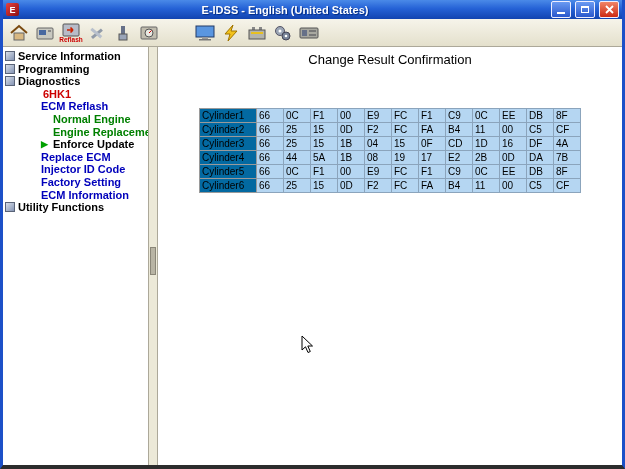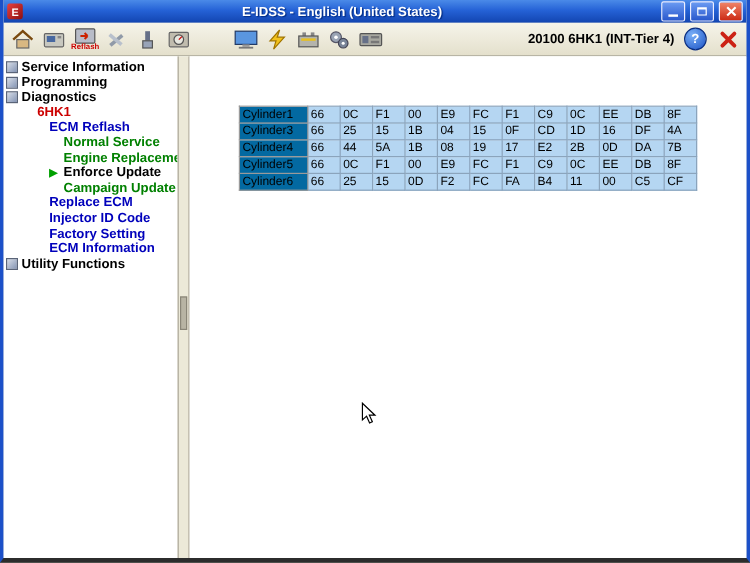--- a/index.html
+++ b/index.html
@@ -33,21 +33,21 @@
   .vehicle-code{font-size:11px;font-weight:bold;color:#000;}
   .help-btn{width:17px;height:17px;border-radius:50%;background:radial-gradient(circle at 35% 30%,#7ab0f8,#1a52c4);
     border:1px solid #0a2e80;color:#fff;font-size:11px;font-weight:bold;display:flex;
     align-items:center;justify-content:center;}
   .exit-btn{width:20px;height:18px;display:flex;align-items:center;justify-content:center;}
   
   .body-row{display:flex;height:430px;background:#fff;}
   .sidebar{width:145px;flex:0 0 auto;background:#fff;padding-top:3px;overflow:hidden;}
   .tree-item{font-size:11px;font-weight:bold;line-height:12.6px;white-space:nowrap;display:flex;align-items:center;}
   .tree-item.level0{padding-left:2px;}
-  .tree-item.level1{padding-left:28px;}
+  .tree-item.level1{padding-left:40px;}
   .tree-item.level2{padding-left:38px;}
   .tree-item.level3{padding-left:50px;}
   .tree-item.level3.selected{padding-left:38px;}
   .tree-icon{width:10px;height:10px;background:linear-gradient(135deg,#d8dee8,#8494b4);
     border:1px solid #5a6478;margin-right:3px;flex:0 0 auto;box-sizing:border-box;}
   .sel-arrow{color:#00a000;font-size:9px;width:12px;flex:0 0 auto;}
   .c-black{color:#000;}
   .c-red{color:#cc0000;}
   .c-blue{color:#0000bb;}
   .c-green{color:#008000;}
@@ -159,29 +159,20 @@
         </svg>
     </div>
     <div class="tool-icon">
       <svg width="22" height="18" viewBox="0 0 22 18">
           <rect x="2" y="4" width="18" height="10" rx="1" fill="#a8a8a0" stroke="#555"></rect>
           <rect x="4" y="6" width="5" height="6" fill="#667088"></rect>
           <rect x="11" y="6" width="7" height="2" fill="#777"></rect>
           <rect x="11" y="10" width="7" height="2" fill="#777"></rect>
         </svg>
     </div>
-    <div class="toolbar-right">
-      <span class="vehicle-code">20100 6HK1 (INT-Tier 4)</span>
-      <div class="help-btn">?</div>
-      <div class="exit-btn">
-        <svg width="16" height="16" viewBox="0 0 16 16">
-            <path d="M3 3 L13 13 M13 3 L3 13" stroke="#cc2214" stroke-width="3.2" stroke-linecap="round"></path>
-          </svg>
-      </div>
-    </div>
   </div>
 
   <div class="body-row">
     <div class="sidebar">
       <div>
           <div class="tree-item level0 c-black">
             <span class="tree-icon"></span>
             <span>Service Information</span>
           </div>
           <div class="tree-item level0 c-black">
@@ -192,32 +183,29 @@
             <span class="tree-icon"></span>
             <span>Diagnostics</span>
           </div>
           <div class="tree-item level1 c-red">
             <span>6HK1</span>
           </div>
           <div class="tree-item level2 c-blue">
             <span>ECM Reflash</span>
           </div>
           <div class="tree-item level3 c-green">
-            <span>Normal Service</span>
+            <span>Normal Engine</span>
           </div>
           <div class="tree-item level3 c-green">
             <span>Engine Replacement</span>
           </div>
           <div class="tree-item level3 c-black selected">
             <span class="sel-arrow">▶</span>
             <span>Enforce Update</span>
           </div>
-          <div class="tree-item level3 c-green">
-            <span>Campaign Update</span>
-          </div>
           <div class="tree-item level2 c-blue">
             <span>Replace ECM</span>
           </div>
           <div class="tree-item level2 c-blue">
             <span>Injector ID Code</span>
           </div>
           <div class="tree-item level2 c-blue">
             <span>Factory Setting</span>
           </div>
           <div class="tree-item level2 c-blue">
@@ -226,38 +214,54 @@
           <div class="tree-item level0 c-black">
             <span class="tree-icon"></span>
             <span>Utility Functions</span>
           </div>
         </div>
     </div>
     <div class="splitter">
       <div class="splitter-handle"></div>
     </div>
     <div class="content">
+      <div class="page-title">Change Result Confirmation</div>
       <table class="result-table">
         <tbody>
             <tr>
               <td class="label-cell">Cylinder1</td>
               <td class="value-cell">66</td>
               <td class="value-cell">0C</td>
               <td class="value-cell">F1</td>
               <td class="value-cell">00</td>
               <td class="value-cell">E9</td>
               <td class="value-cell">FC</td>
               <td class="value-cell">F1</td>
               <td class="value-cell">C9</td>
               <td class="value-cell">0C</td>
               <td class="value-cell">EE</td>
               <td class="value-cell">DB</td>
               <td class="value-cell">8F</td>
             </tr>
             <tr>
+              <td class="label-cell">Cylinder2</td>
+              <td class="value-cell">66</td>
+              <td class="value-cell">25</td>
+              <td class="value-cell">15</td>
+              <td class="value-cell">0D</td>
+              <td class="value-cell">F2</td>
+              <td class="value-cell">FC</td>
+              <td class="value-cell">FA</td>
+              <td class="value-cell">B4</td>
+              <td class="value-cell">11</td>
+              <td class="value-cell">00</td>
+              <td class="value-cell">C5</td>
+              <td class="value-cell">CF</td>
+            </tr>
+            <tr>
               <td class="label-cell">Cylinder3</td>
               <td class="value-cell">66</td>
               <td class="value-cell">25</td>
               <td class="value-cell">15</td>
               <td class="value-cell">1B</td>
               <td class="value-cell">04</td>
               <td class="value-cell">15</td>
               <td class="value-cell">0F</td>
               <td class="value-cell">CD</td>
               <td class="value-cell">1D</td>

